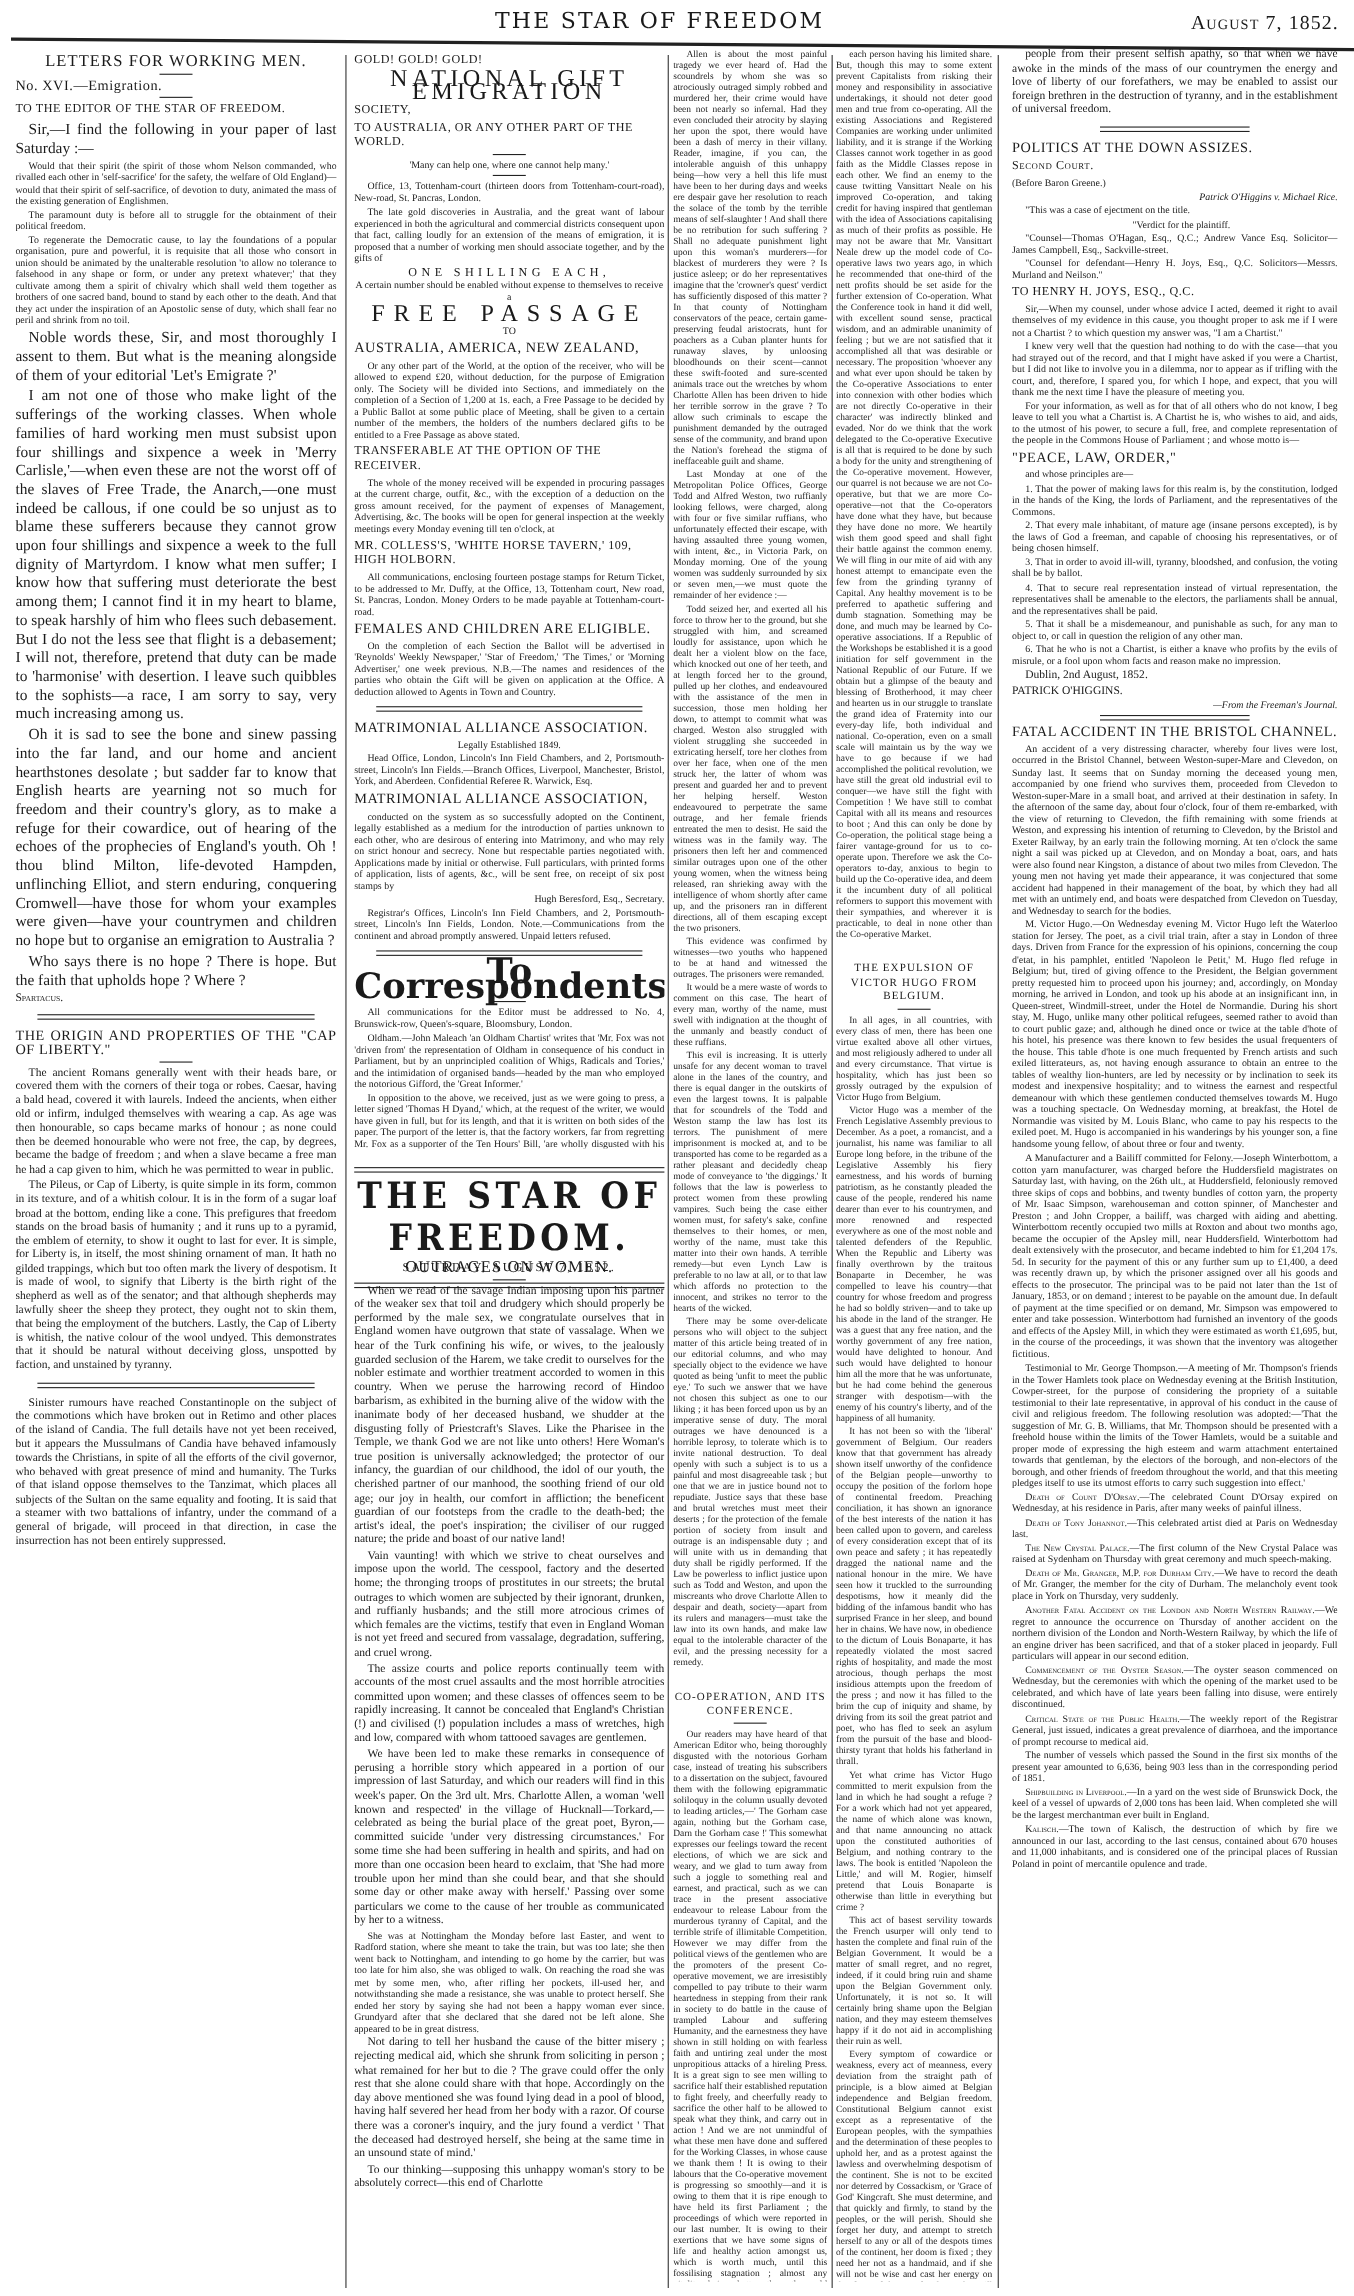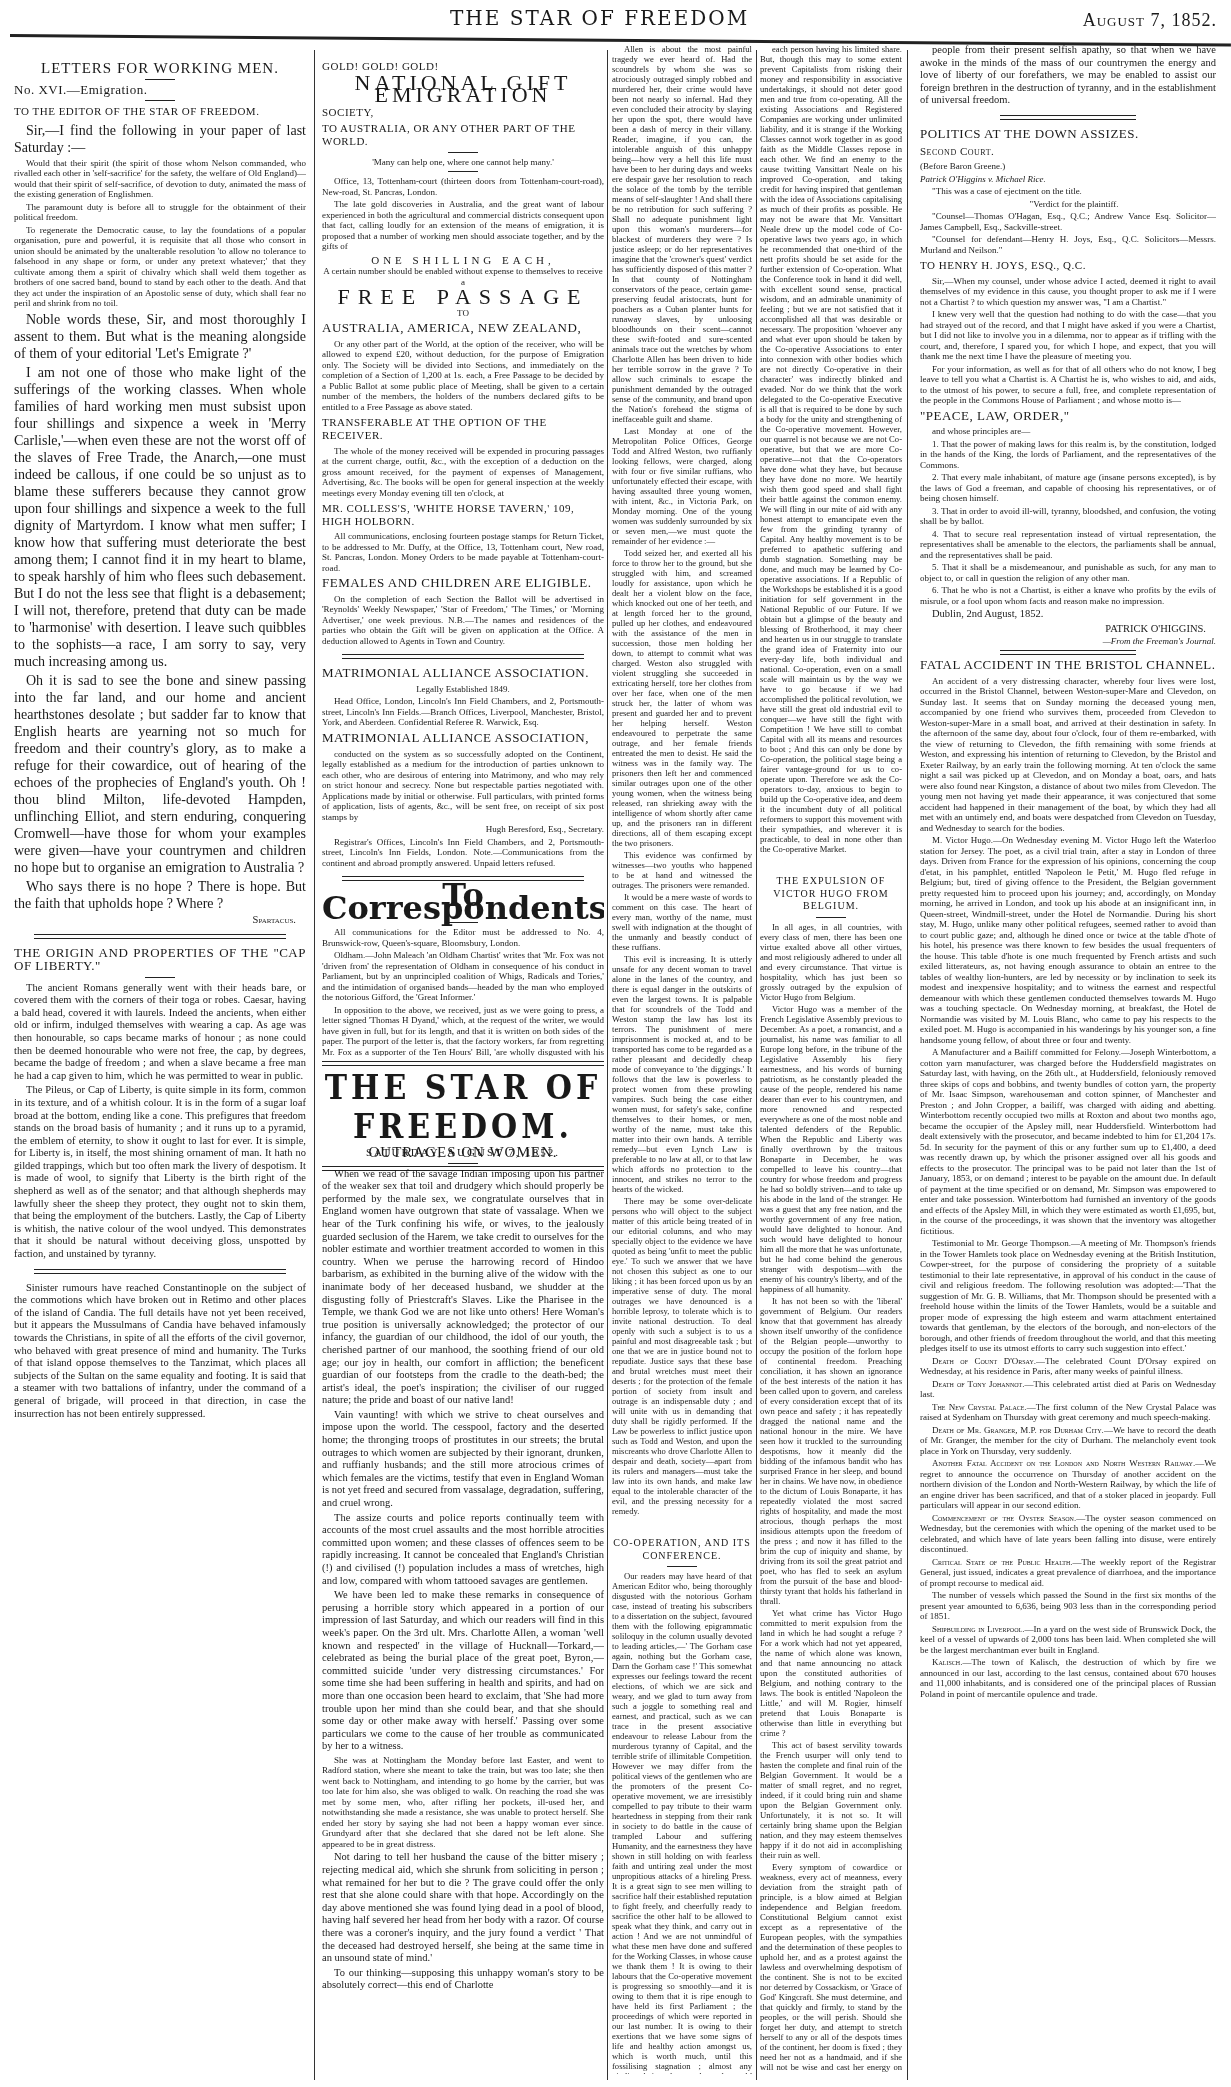--- a/index.html
+++ b/index.html
@@ -1,35 +1,35 @@
 <!DOCTYPE html>
 <html><head>
 <meta charset="utf-8">
 <style>
   html,body{margin:0;padding:0;background:#fff;}
   body{width:1231px;height:2087px;overflow:hidden;position:relative;font-family:"Liberation Serif","DejaVu Serif",serif;color:#1a1a1a;}
   .masthead{position:absolute;left:0;top:0;width:1231px;height:42px;}
   .mast-title{position:absolute;left:450px;top:6px;font-size:20px;letter-spacing:2px;font-family:"DejaVu Serif",serif;}
   .mast-date{position:absolute;right:14px;top:10px;font-size:18px;font-variant:small-caps;letter-spacing:1px;}
   .mast-rule{position:absolute;left:10px;right:0;top:34px;height:3px;background:#222;transform:rotate(0.45deg);transform-origin:left;}
-  .col{position:absolute;top:56px;font-size:10.5px;line-height:12.6px;text-align:justify;overflow:hidden;}
+  .col{position:absolute;top:44px;font-size:10.5px;line-height:12.6px;text-align:justify;overflow:hidden;}
   .c1{left:14px;width:292px;height:2030px;}
   .c2{left:322px;width:282px;height:1000px;}
   .c3{left:612px;width:290px;height:2030px;}
   .c4{left:912px;width:300px;height:2030px;}
   .vrule{position:absolute;width:1px;background:#333;}
   h2{font-weight:normal;text-align:center;margin:6px 0 4px;font-size:15px;letter-spacing:1px;}
   h3{font-weight:normal;margin:4px 0;font-size:13px;letter-spacing:.5px;}
   h4{font-weight:normal;text-align:left;margin:4px 0;font-size:11px;font-variant:small-caps;letter-spacing:.5px;}
   .short-rule{width:30px;height:1px;background:#222;margin:4px auto;}
   .long-rule{height:3px;border-top:1px solid #222;border-bottom:1px solid #222;margin:8px 20px;}
   p{margin:0 0 2px;text-indent:12px;}
   .small{font-size:9px;line-height:10.5px;}
   .big{font-size:14px;line-height:17px;}
-  .sig{text-align:right;font-variant:small-caps;margin-right:10px;}
+  .sig{text-align:left;font-variant:small-caps;margin-right:10px;}
   .edhead{font-size:40px;text-align:center;letter-spacing:6px;font-weight:bold;margin:6px 0 0;font-family:"DejaVu Serif",serif;transform:scaleY(1.1);}
   .edsub{text-align:center;font-size:13px;letter-spacing:2px;font-weight:normal;margin:4px 0 8px;}
   .gothic{font-size:32px;text-align:center;font-weight:bold;margin:8px 0;font-family:"DejaVu Serif",serif;}
   .adhead{font-size:22px;text-align:center;letter-spacing:4px;margin:2px 0;}
   .spaced{text-align:center;letter-spacing:4px;font-size:11px;}
   .free{font-size:22px;letter-spacing:8px;text-align:center;margin:4px 0;}
 </style>
 </head>
 <body>
 
@@ -145,21 +145,21 @@
 <div class="col" style="left:612px;top:44px;width:0"></div>
 
 <div class="col" style="left:615px;width:0"></div>
 
 <div class="col" style="left:920px;top:44px;width:296px;height:2030px;" data-name="column-news">
   <p data-name="paragraph">people from their present selfish apathy, so that when we have awoke in the minds of the mass of our countrymen the energy and love of liberty of our forefathers, we may be enabled to assist our foreign brethren in the destruction of tyranny, and in the establishment of universal freedom.</p>
   <div class="long-rule" style="margin:8px 80px" data-name="divider"></div>
   <h3 data-name="article-title">POLITICS AT THE DOWN ASSIZES.</h3>
   <h4 data-name="court-name">Second Court.</h4>
   <p class="small" style="text-indent:0" data-name="judge">(Before Baron Greene.)</p>
-  <p class="small" style="text-align:left;text-indent:0;font-style:italic" data-name="case-name">Patrick O'Higgins v. Michael Rice.</p>
+  <p class="small" style="text-align:right;text-indent:0;font-style:italic" data-name="case-name">Patrick O'Higgins v. Michael Rice.</p>
   <p class="small" data-name="paragraph">"This was a case of ejectment on the title.</p>
   <p class="small" style="text-align:center" data-name="paragraph">"Verdict for the plaintiff.</p>
   <p class="small" data-name="paragraph">"Counsel—Thomas O'Hagan, Esq., Q.C.; Andrew Vance Esq. Solicitor—James Campbell, Esq., Sackville-street.</p>
   <p class="small" data-name="paragraph">"Counsel for defendant—Henry H. Joys, Esq., Q.C. Solicitors—Messrs. Murland and Neilson."</p>
   <h4 data-name="letter-addressee">TO HENRY H. JOYS, ESQ., Q.C.</h4>
   <p class="small" data-name="paragraph">Sir,—When my counsel, under whose advice I acted, deemed it right to avail themselves of my evidence in this cause, you thought proper to ask me if I were not a Chartist ? to which question my answer was, "I am a Chartist."</p>
   <p class="small" data-name="paragraph">I knew very well that the question had nothing to do with the case—that you had strayed out of the record, and that I might have asked if you were a Chartist, but I did not like to involve you in a dilemma, nor to appear as if trifling with the court, and, therefore, I spared you, for which I hope, and expect, that you will thank me the next time I have the pleasure of meeting you.</p>
   <p class="small" data-name="paragraph">For your information, as well as for that of all others who do not know, I beg leave to tell you what a Chartist is. A Chartist he is, who wishes to aid, and aids, to the utmost of his power, to secure a full, free, and complete representation of the people in the Commons House of Parliament ; and whose motto is—</p>
   <h3 data-name="motto">"PEACE, LAW, ORDER,"</h3>
   <p class="small" data-name="paragraph">and whose principles are—</p>

